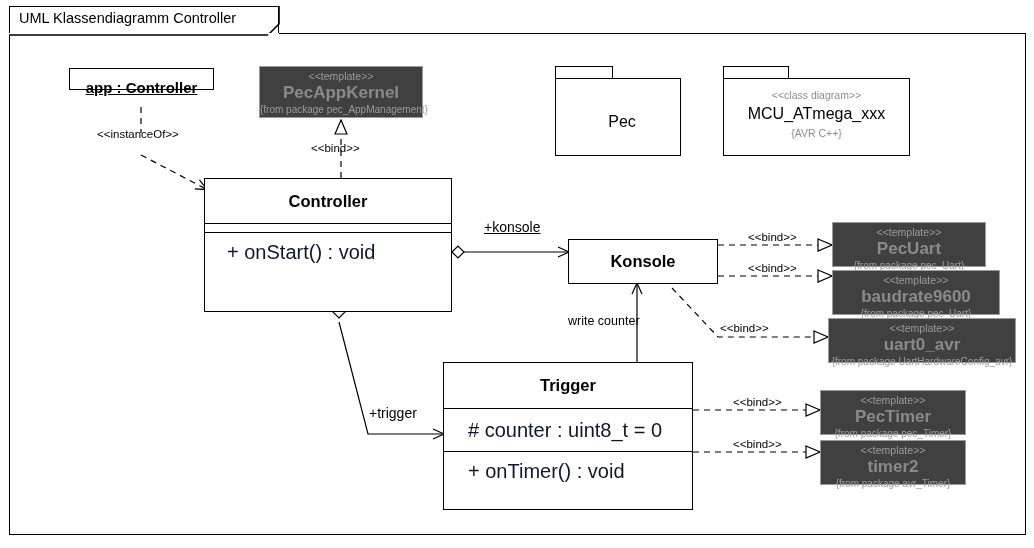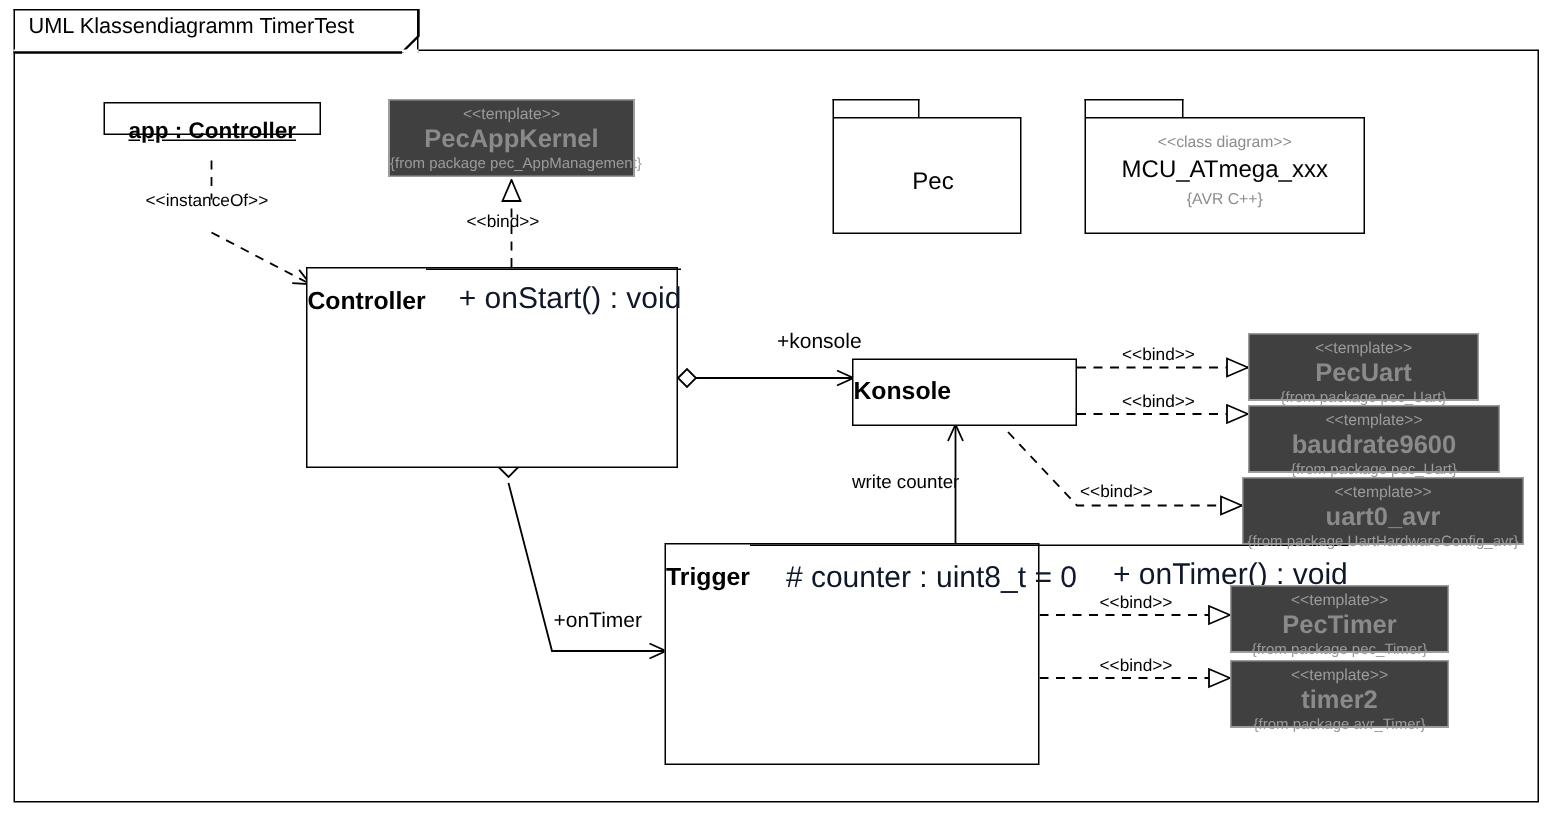--- a/index.html
+++ b/index.html
@@ -37,21 +37,21 @@
   }
   #frame-tab-text {
     left: 19px; top: 10px;
     font-size: 14.5px; color: #000; white-space: nowrap;
   }
 
   
   .cls {
     border: 1.4px solid #000;
     background: #fff;
-    display: flex; 
+    display: flex; flex-direction: column;
   }
   .cls .cname {
     text-align: center;
     font-weight: bold;
     font-size: 16.5px;
     color: #000;
   }
   .cls .compartment {
     border-top: 1.4px solid #000;
     padding: 7px 0 0 0;
@@ -154,21 +154,21 @@
   .edge-label.stereo-lbl { font-size: 11.5px; }
   .edge-label.role-lbl   { font-size: 14px; }
 </style>
 </head>
 <body>
 
 <div id="canvas">
 
   <div class="node" id="frame"></div>
   <div class="node" id="frame-tab"></div>
-  <div class="node" id="frame-tab-text">UML Klassendiagramm TimerTest</div>
+  <div class="node" id="frame-tab-text">UML Klassendiagramm Controller</div>
 
   <svg class="layer" viewBox="0 0 1034 548" xmlns="http://www.w3.org/2000/svg">
     <defs>
 
       <marker id="openArrow" markerWidth="14" markerHeight="12" refX="11" refY="6" orient="auto" markerUnits="userSpaceOnUse">
         <path d="M1,1 L12,6 L1,11" fill="none" stroke="#000" stroke-width="1.2"></path>
       </marker>
 
       <marker id="hollowTri" markerWidth="16" markerHeight="14" refX="15" refY="7" orient="auto" markerUnits="userSpaceOnUse">
         <path d="M1,1 L15,7 L1,13 Z" fill="#fff" stroke="#000" stroke-width="1.2"></path>
@@ -226,22 +226,22 @@
       <path d="M693,410 L820,410" stroke="#000" stroke-width="1.2" fill="none" stroke-dasharray="6,5" marker-end="url(#hollowTri)"></path>
     </g>
     
     <g>
       <path d="M693,452 L820,452" stroke="#000" stroke-width="1.2" fill="none" stroke-dasharray="6,5" marker-end="url(#hollowTri)"></path>
     </g>
   </svg>
 
   <div class="edge-label stereo-lbl" style="left:97px;  top:128px;">&lt;&lt;instanceOf&gt;&gt;</div>
   <div class="edge-label stereo-lbl" style="left:311px; top:142px;">&lt;&lt;bind&gt;&gt;</div>
-  <div class="edge-label role-lbl" style="left:518px; top:219px;">+konsole</div>
-  <div class="edge-label role-lbl" style="left:369px; top:405px;">+onTimer</div>
+  <div class="edge-label role-lbl" style="left:484px; top:219px;text-decoration:underline;">+konsole</div>
+  <div class="edge-label role-lbl" style="left:369px; top:405px;">+trigger</div>
   <div class="edge-label" style="left:568px; top:314px;">write counter</div>
   <div class="edge-label stereo-lbl" style="left:748px; top:231px;">&lt;&lt;bind&gt;&gt;</div>
   <div class="edge-label stereo-lbl" style="left:748px; top:262px;">&lt;&lt;bind&gt;&gt;</div>
   <div class="edge-label stereo-lbl" style="left:720px; top:322px;">&lt;&lt;bind&gt;&gt;</div>
   <div class="edge-label stereo-lbl" style="left:733px; top:396px;">&lt;&lt;bind&gt;&gt;</div>
   <div class="edge-label stereo-lbl" style="left:733px; top:438px;">&lt;&lt;bind&gt;&gt;</div>
 
   <div class="node" id="obj-app">
     <div class="oname">app : Controller</div>
   </div>

